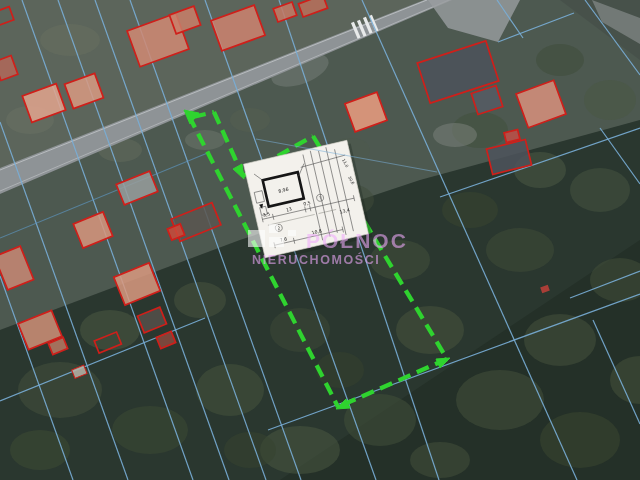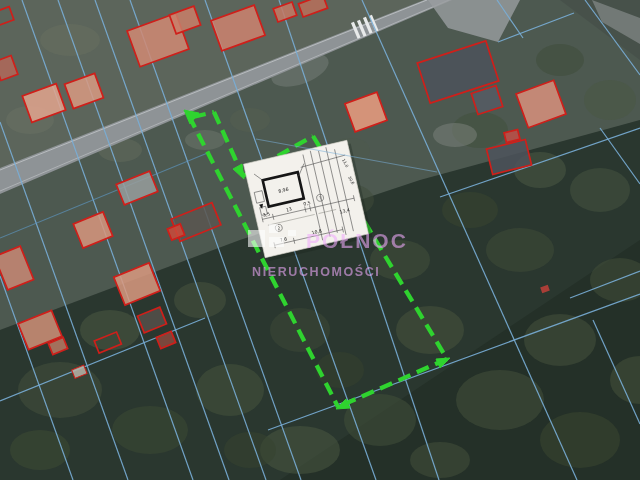--- a/index.html
+++ b/index.html
@@ -12,21 +12,21 @@
   .greenedge{fill:none;stroke-width:4.3;stroke-dasharray:13 7;}
   .sk{stroke:#4a4a4a;stroke-width:.55;fill:none;}
   .sk2{stroke:#8a8a84;stroke-width:.5;fill:none;}
   .skt{font-size:4.6px;fill:#1c1c1c;font-family:"DejaVu Sans",sans-serif;}
   .skt2{font-size:4px;fill:#333;font-family:"DejaVu Sans",sans-serif;}
   .wm{position:absolute;left:246px;top:222px;width:160px;height:50px;opacity:.58;
       color:#f0abfc;pointer-events:none;}
   .wm-logo{position:absolute;left:4px;top:8px;width:52px;height:30px;}
   .wm-l1{position:absolute;left:60px;top:8px;font-size:21px;font-weight:bold;
          letter-spacing:2px;line-height:21px;}
-  .wm-l2{position:absolute;left:6px;top:44px;font-size:12.5px;font-weight:bold;
+  .wm-l2{position:absolute;left:6px;top:32px;font-size:12.5px;font-weight:bold;
          letter-spacing:1.6px;line-height:13px;}
 </style>
 </head>
 <body>
 
 <div class="stage">
 <svg width="640" height="480" viewBox="0 0 640 480">
 
   <g>
     <rect x="0" y="0" width="640" height="480" fill="#47514a"></rect>

